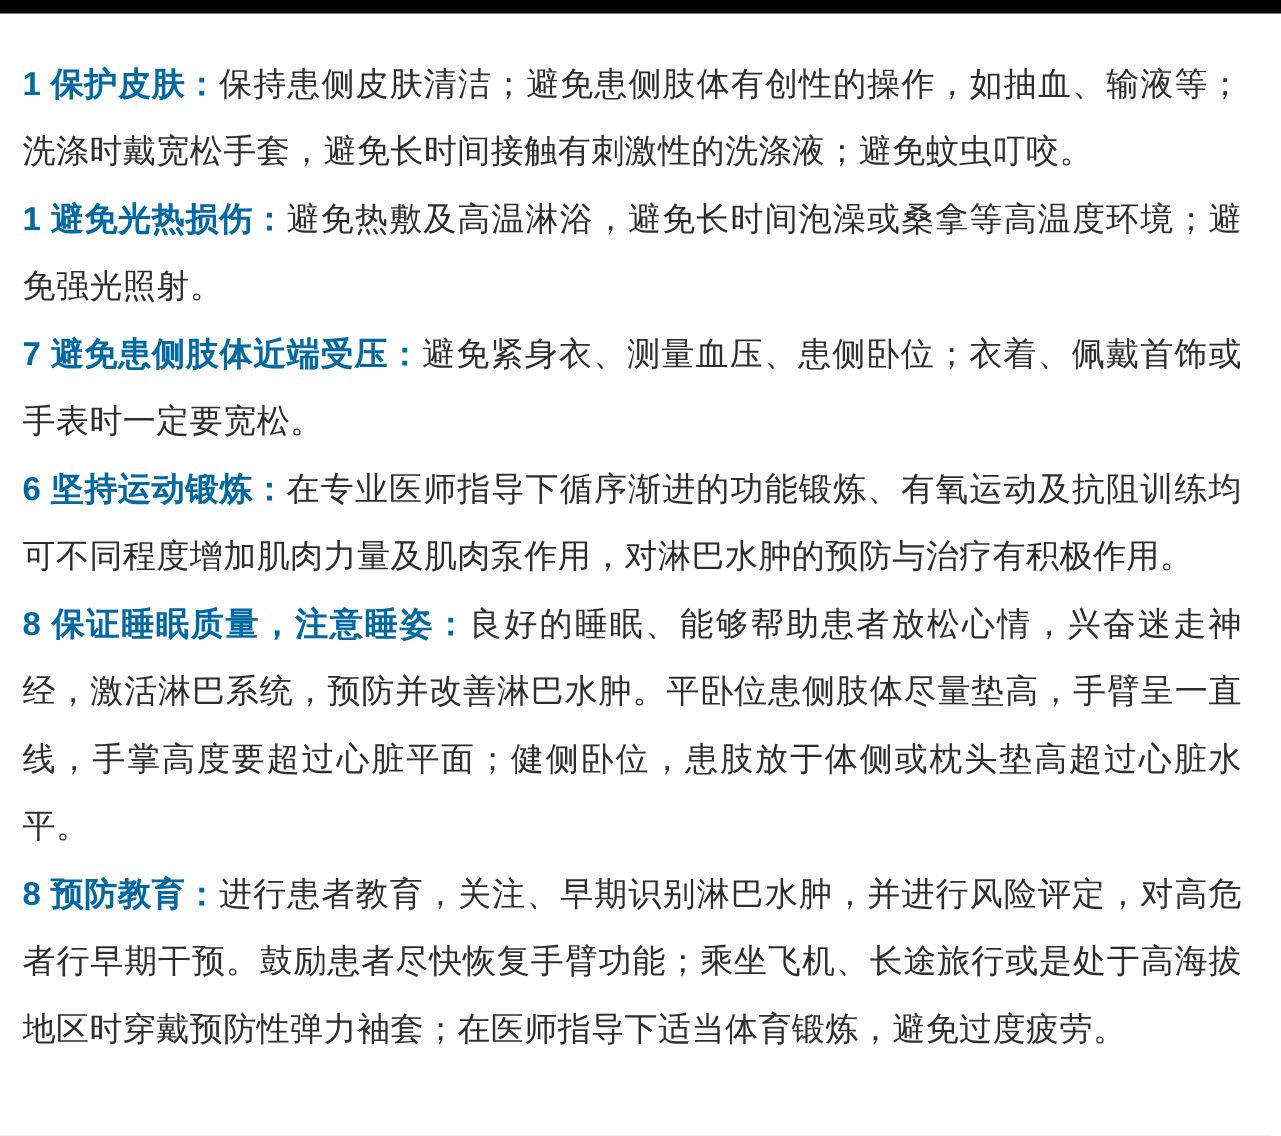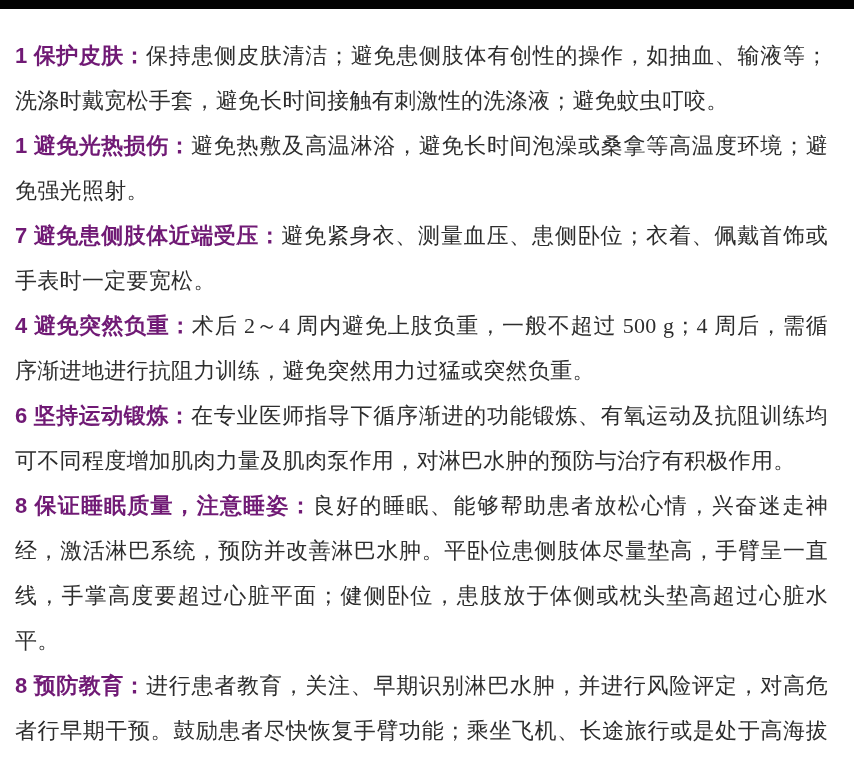--- a/index.html
+++ b/index.html
@@ -27,39 +27,38 @@
     line-height: 45px;
     text-align: justify;
     color: #2d2d2d;
     letter-spacing: 0.3px;
   }
   .content p {
     margin: 0;
   }
   .item-label {
     font-weight: 700;
-    color: #701a75;
+    color: #0369a1;
     font-family: "Liberation Sans", "DejaVu Sans", sans-serif;
     letter-spacing: 0;
   }
 </style>
 </head>
 <body>
 
 <div class="page">
   <div class="top-bar"></div>
   <div class="content">
 
     <p><span class="item-label">1 保护皮肤：</span><span>保持患侧皮肤清洁；避免患侧肢体有创性的操作，如抽血、输液等；洗涤时戴宽松手套，避免长时间接触有刺激性的洗涤液；避免蚊虫叮咬。</span></p>
 
     <p><span class="item-label">1 避免光热损伤：</span><span>避免热敷及高温淋浴，避免长时间泡澡或桑拿等高温度环境；避免强光照射。</span></p>
 
     <p><span class="item-label">7 避免患侧肢体近端受压：</span><span>避免紧身衣、测量血压、患侧卧位；衣着、佩戴首饰或手表时一定要宽松。</span></p>
 
-    <p><span class="item-label">4 避免突然负重：</span><span>术后 2～4 周内避免上肢负重，一般不超过 500 g；4 周后，需循序渐进地进行抗阻力训练，避免突然用力过猛或突然负重。</span></p>
 
     <p><span class="item-label">6 坚持运动锻炼：</span><span>在专业医师指导下循序渐进的功能锻炼、有氧运动及抗阻训练均可不同程度增加肌肉力量及肌肉泵作用，对淋巴水肿的预防与治疗有积极作用。</span></p>
 
     <p><span class="item-label">8 保证睡眠质量，注意睡姿：</span><span>良好的睡眠、能够帮助患者放松心情，兴奋迷走神经，激活淋巴系统，预防并改善淋巴水肿。平卧位患侧肢体尽量垫高，手臂呈一直线，手掌高度要超过心脏平面；健侧卧位，患肢放于体侧或枕头垫高超过心脏水平。</span></p>
 
     <p><span class="item-label">8 预防教育：</span><span>进行患者教育，关注、早期识别淋巴水肿，并进行风险评定，对高危者行早期干预。鼓励患者尽快恢复手臂功能；乘坐飞机、长途旅行或是处于高海拔地区时穿戴预防性弹力袖套；在医师指导下适当体育锻炼，避免过度疲劳。</span></p>
 
   </div>
 </div>
 

